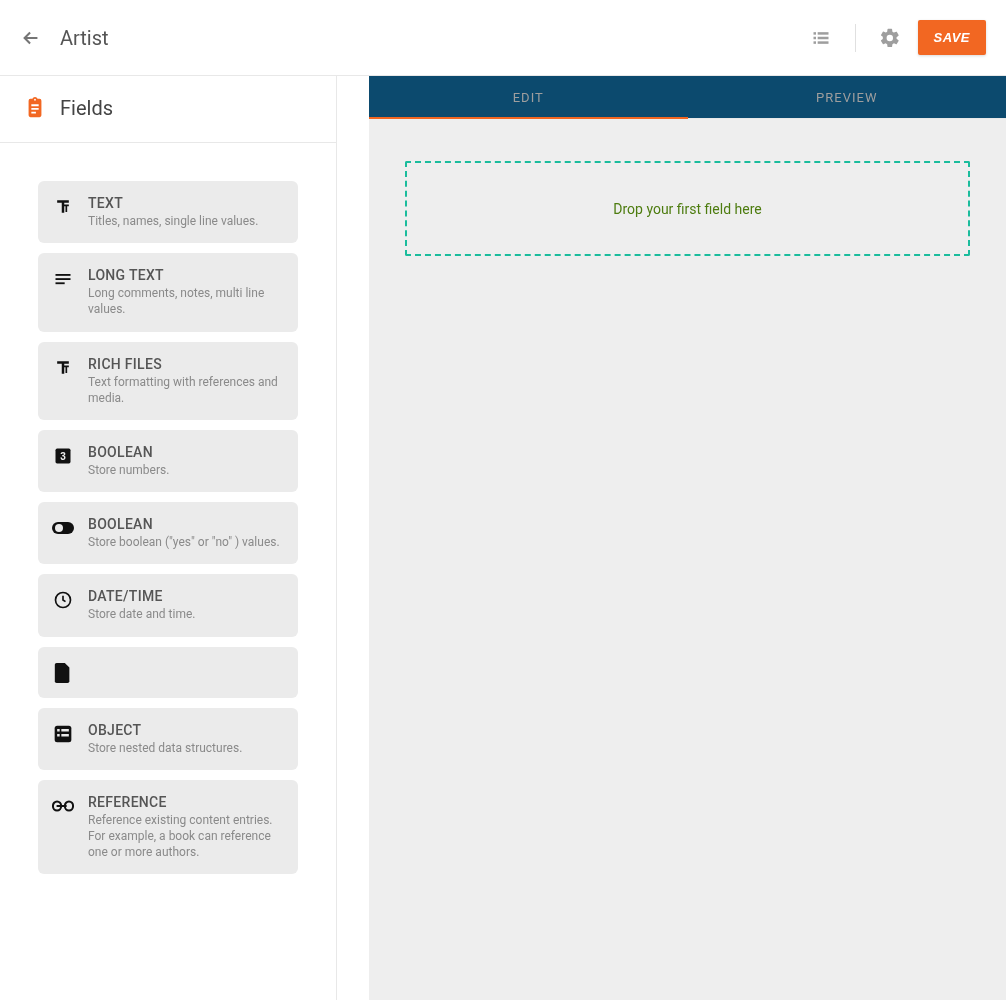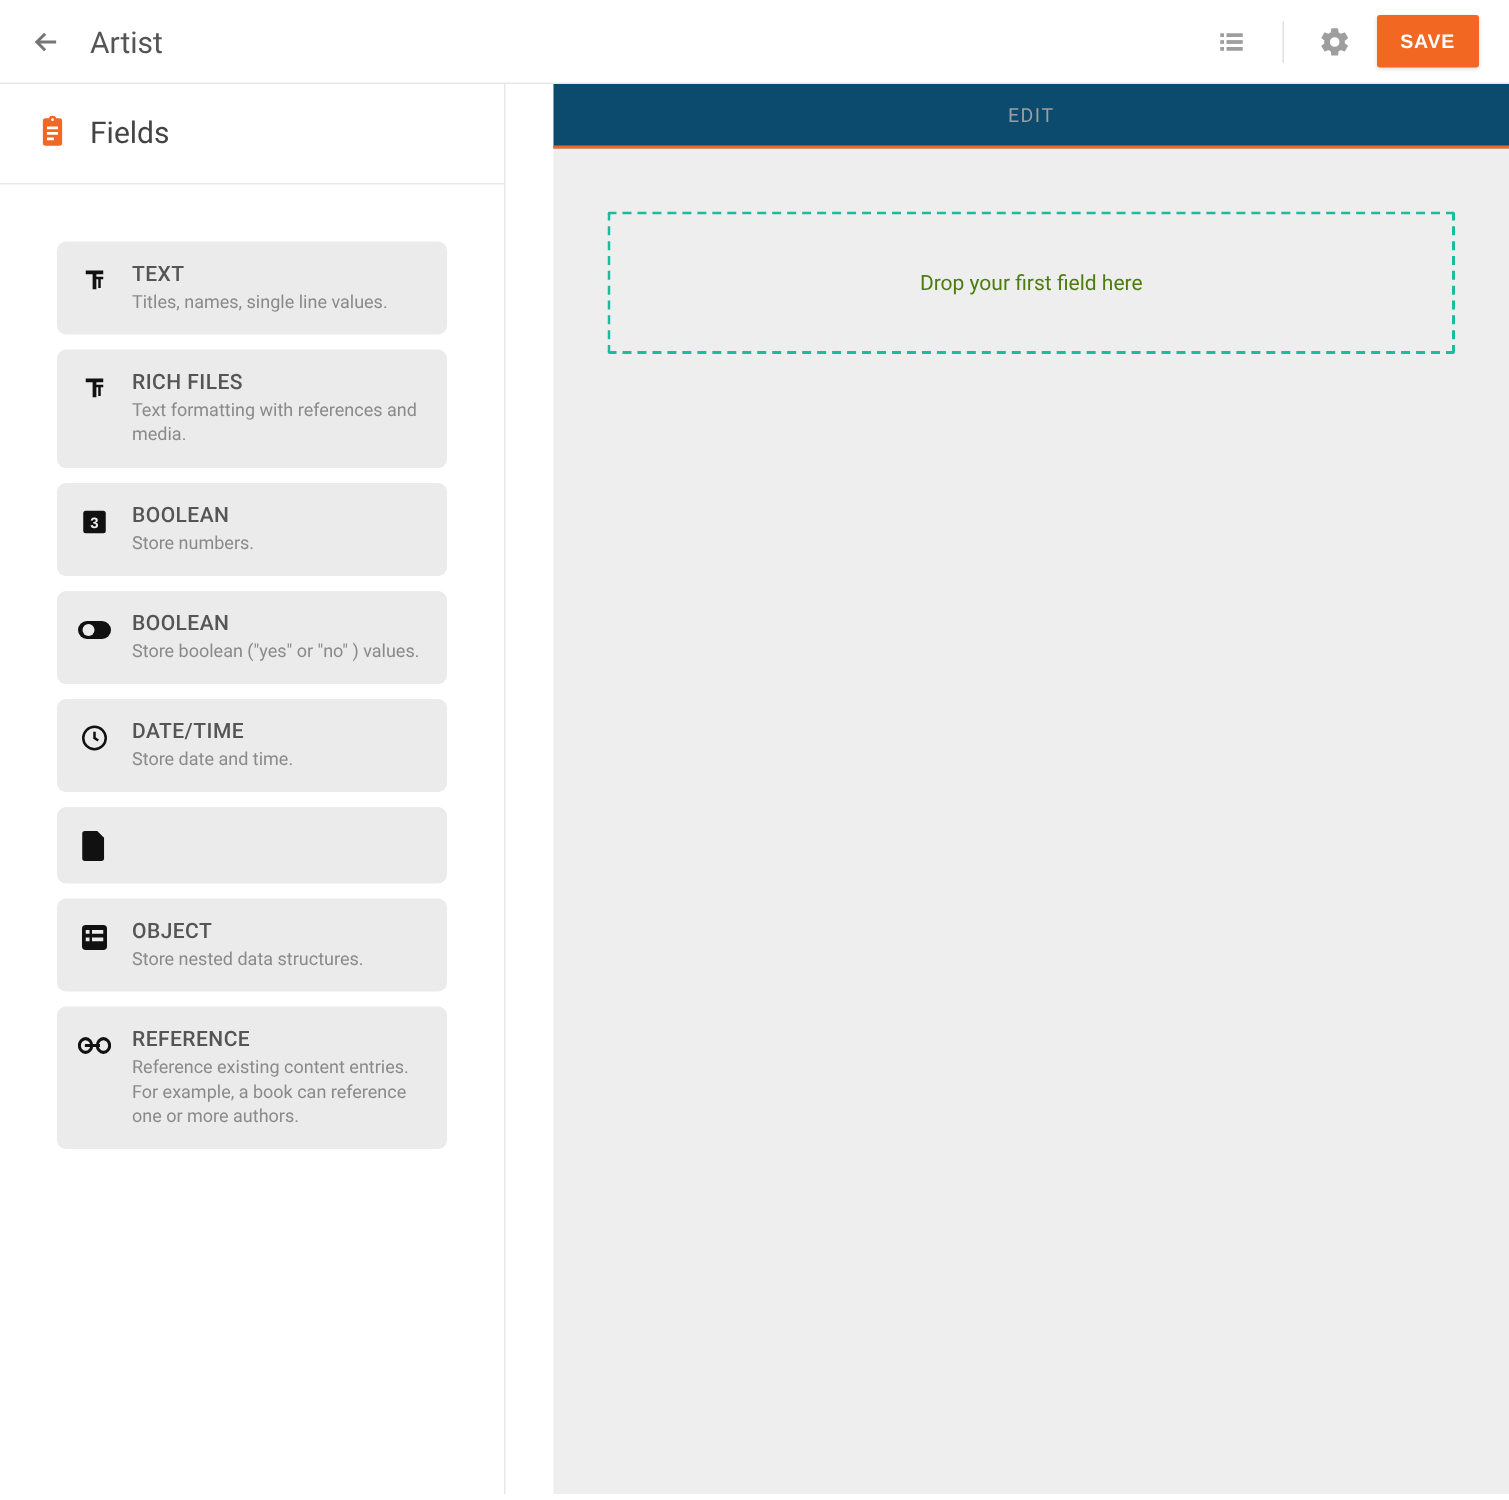--- a/index.html
+++ b/index.html
@@ -11,21 +11,21 @@
       font-family: -apple-system, BlinkMacSystemFont, "Segoe UI", Roboto, "Helvetica Neue", Arial, sans-serif;
       background: #fff;
       color: #333;
       width: 1006px;
       height: 1000px;
       overflow: hidden;
     }
     
     
     .header {
-      height: 56px;
+      height: 76px;
       display: flex;
       align-items: center;
       padding: 0 20px;
       border-bottom: 1px solid #e8e8e8;
     }
     .back-arrow {
       color: #757575;
       cursor: pointer;
       margin-right: 18px;
     }
@@ -59,20 +59,21 @@
       background: #f26722;
       color: #fff;
       font-weight: 600;
       font-size: 13px;
       letter-spacing: 0.5px;
       padding: 10px 16px;
       border: none;
       border-radius: 2px;
       cursor: pointer;
       box-shadow: 0 1px 3px rgba(0,0,0,0.15);
+      font-style: italic;
     }
     
     
     .layout {
       display: flex;
       height: calc(100% - 60px);
       gap: 32px;
     }
     .sidebar {
       width: 337px;
@@ -231,20 +232,33 @@
           <svg width="20" height="20" viewBox="0 0 24 24" fill="#111">
               <path d="M5 4v3h5.5v12h3V7H19V4H5zm14 5h-6v2h2v7h2v-7h2V9z"></path>
             </svg>
         </span>
         <div class="field-text">
           <div class="field-name">TEXT</div>
           <div class="field-desc">Titles, names, single line values.</div>
         </div>
       </div>
 
+      <div class="field-item">
+        <span class="field-icon">
+          <svg width="20" height="20" viewBox="0 0 24 24" fill="#111">
+              <rect x="3" y="6" width="18" height="2.2"></rect>
+              <rect x="3" y="11" width="18" height="2.2"></rect>
+              <rect x="3" y="16" width="11" height="2.2"></rect>
+            </svg>
+        </span>
+        <div class="field-text">
+          <div class="field-name">LONG TEXT</div>
+          <div class="field-desc">Long comments, notes, multi line values.</div>
+        </div>
+      </div>
 
       <div class="field-item">
         <span class="field-icon">
           <svg width="20" height="20" viewBox="0 0 24 24" fill="#111">
               <path d="M5 4v3h5.5v12h3V7H19V4H5zm14 5h-6v2h2v7h2v-7h2V9z"></path>
             </svg>
         </span>
         <div class="field-text">
           <div class="field-name">RICH FILES</div>
           <div class="field-desc">Text formatting with references and media.</div>
@@ -328,20 +342,21 @@
           <div class="field-desc">Reference existing content entries. For example, a book can reference one or more authors.</div>
         </div>
       </div>
 
     </div>
   </aside>
 
   <main class="main">
     <div class="tabs">
       <div class="tab active">EDIT</div>
+      <div class="tab">PREVIEW</div>
     </div>
     <div class="canvas">
       <div class="dropzone">
         <span>Drop your first field here</span>
       </div>
     </div>
   </main>
 </div>
 
 </body></html>

